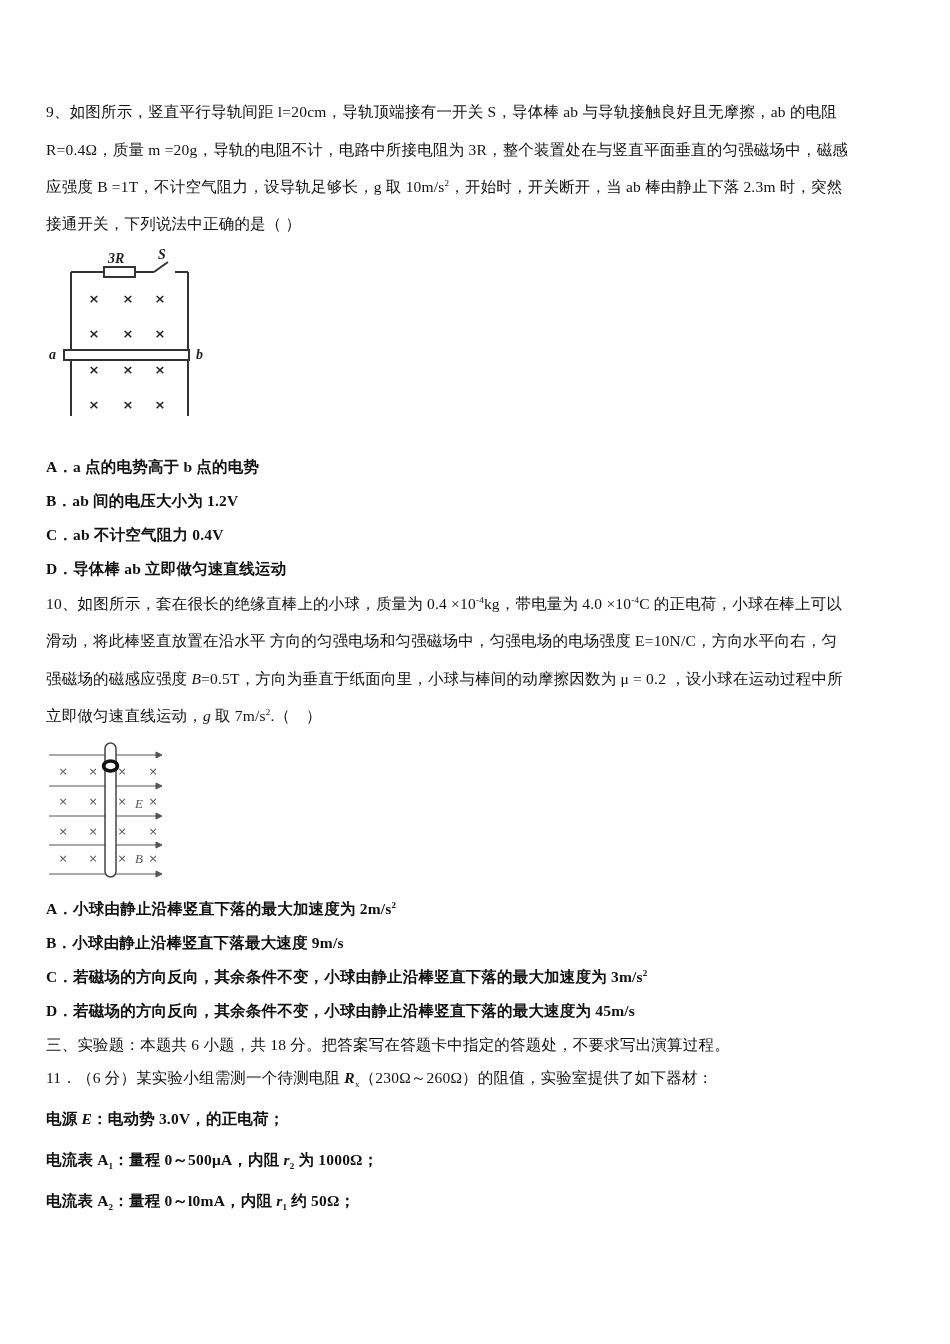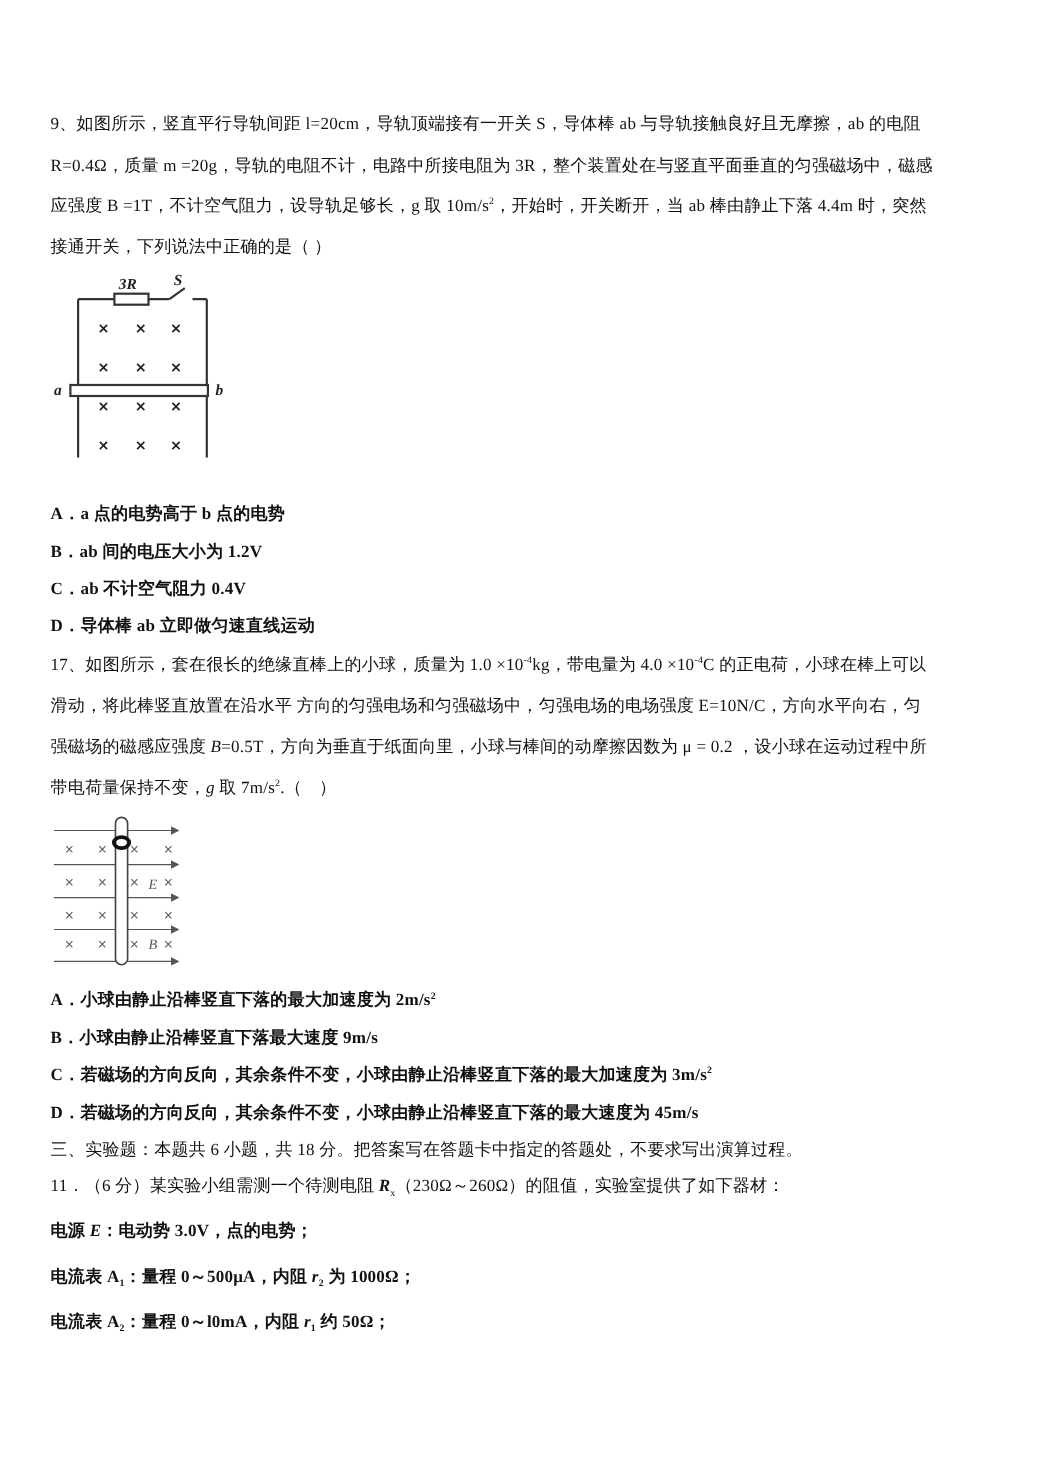--- a/index.html
+++ b/index.html
@@ -10,21 +10,21 @@
   .it { font-style:italic; }
   sup { font-size:9px; vertical-align:super; line-height:0; }
   sub { font-size:9px; vertical-align:sub; line-height:0; }
   .fig { position:absolute;text-decoration:underline; }
 </style>
 </head>
 <body>
 
 <div class="line" style="top:102px">9、如图所示，竖直平行导轨间距 l=20cm，导轨顶端接有一开关 S，导体棒 ab 与导轨接触良好且无摩擦，ab 的电阻</div>
 <div class="line" style="top:140px">R=0.4Ω，质量 m =20g，导轨的电阻不计，电路中所接电阻为 3R，整个装置处在与竖直平面垂直的匀强磁场中，磁感</div>
-<div class="line" style="top:177px"><span>应强度 B =1T，不计空气阻力，设导轨足够长，g 取 10m/s</span><sup>2</sup><span>，开始时，开关断开，当 ab 棒由静止下落 4.4m 时，突然</span></div>
+<div class="line" style="top:177px"><span>应强度 B =1T，不计空气阻力，设导轨足够长，g 取 10m/s</span><sup>2</sup><span>，开始时，开关断开，当 ab 棒由静止下落 2.3m 时，突然</span></div>
 <div class="line" style="top:214px">接通开关，下列说法中正确的是（ ）</div>
 
 <div class="fig" style="left:44px;top:246px;width:170px;height:175px;">
   <svg width="170" height="175" viewBox="0 0 170 175">
     <g stroke="#333" stroke-width="2" fill="none">
       <line x1="27" y1="170" x2="27" y2="26"></line>
       <line x1="27" y1="26" x2="60" y2="26"></line>
       <rect x="60" y="21" width="31" height="10" fill="#fff"></rect>
       <line x1="91" y1="26" x2="110" y2="26"></line>
       <line x1="110" y1="26" x2="124" y2="16"></line>
@@ -53,24 +53,24 @@
         <text x="116" y="163">×</text>
     </g>
   </svg>
 </div>
 
 <div class="line b" style="top:457px"><span>A．</span><span>a 点的电势高于 b 点的电势</span></div>
 <div class="line b" style="top:491px"><span>B．</span><span>ab 间的电压大小为 1.2V</span></div>
 <div class="line b" style="top:525px"><span>C．</span><span>ab 不计空气阻力 0.4V</span></div>
 <div class="line b" style="top:559px"><span>D．</span><span>导体棒 ab 立即做匀速直线运动</span></div>
 
-<div class="line" style="top:594px"><span>17、如图所示，套在很长的绝缘直棒上的小球，质量为 1.0  ×10</span><sup>-4</sup><span>kg，带电量为 4.0 ×10</span><sup>-4</sup><span>C 的正电荷，小球在棒上可以</span></div>
+<div class="line" style="top:594px"><span>10、如图所示，套在很长的绝缘直棒上的小球，质量为 0.4  ×10</span><sup>-4</sup><span>kg，带电量为 4.0 ×10</span><sup>-4</sup><span>C 的正电荷，小球在棒上可以</span></div>
 <div class="line" style="top:631px">滑动，将此棒竖直放置在沿水平 方向的匀强电场和匀强磁场中，匀强电场的电场强度 E=10N/C，方向水平向右，匀</div>
 <div class="line" style="top:669px"><span>强磁场的磁感应强度 </span><span class="it">B</span><span>=0.5T，方向为垂直于纸面向里，小球与棒间的动摩擦因数为 μ = 0.2 ，设小球在运动过程中所</span></div>
-<div class="line" style="top:706px"><span>带电荷量保持不变，</span><span class="it">g</span><span> 取 7m/s</span><sup>2</sup><span>.（　）</span></div>
+<div class="line" style="top:706px"><span>立即做匀速直线运动，</span><span class="it">g</span><span> 取 7m/s</span><sup>2</sup><span>.（　）</span></div>
 
 <div class="fig" style="left:46px;top:740px;width:120px;height:140px;">
   <svg width="120" height="140" viewBox="0 0 120 140">
     <g stroke="#555" stroke-width="1">
       <line x1="3" y1="15" x2="110" y2="15"></line>
         <polygon points="110,12 116,15 110,18" fill="#555"></polygon>
       <line x1="3" y1="46" x2="110" y2="46"></line>
         <polygon points="110,43 116,46 110,49" fill="#555"></polygon>
       <line x1="3" y1="76" x2="110" y2="76"></line>
         <polygon points="110,73 116,76 110,79" fill="#555"></polygon>
@@ -108,15 +108,15 @@
 
 <div class="line b" style="top:899px"><span>A．</span><span>小球由静止沿棒竖直下落的最大加速度为 2m/s</span><sup>2</sup></div>
 <div class="line b" style="top:933px"><span>B．</span><span>小球由静止沿棒竖直下落最大速度 9m/s</span></div>
 <div class="line b" style="top:967px"><span>C．</span><span>若磁场的方向反向，其余条件不变，小球由静止沿棒竖直下落的最大加速度为 3m/s</span><sup>2</sup></div>
 <div class="line b" style="top:1001px"><span>D．</span><span>若磁场的方向反向，其余条件不变，小球由静止沿棒竖直下落的最大速度为 45m/s</span></div>
 
 <div class="line" style="top:1035px">三、实验题：本题共 6 小题，共 18 分。把答案写在答题卡中指定的答题处，不要求写出演算过程。</div>
 
 <div class="line" style="top:1068px"><span>11．（6 分）某实验小组需测一个待测电阻 </span><span class="it b">R</span><sub>x</sub><span>（230Ω～260Ω）的阻值，实验室提供了如下器材：</span></div>
 
-<div class="line b" style="top:1109px"><span>电源 </span><span class="it">E</span><span>：电动势 3.0V，点的电势；</span></div>
+<div class="line b" style="top:1109px"><span>电源 </span><span class="it">E</span><span>：电动势 3.0V，的正电荷；</span></div>
 <div class="line b" style="top:1150px"><span>电流表 A</span><sub>1</sub><span>：量程 0～500μA，内阻 </span><span class="it">r</span><sub>2</sub><span> 为 1000Ω；</span></div>
 <div class="line b" style="top:1191px"><span>电流表 A</span><sub>2</sub><span>：量程 0～l0mA，内阻 </span><span class="it">r</span><sub>1</sub><span> 约 50Ω；</span></div>
 
 </body></html>

